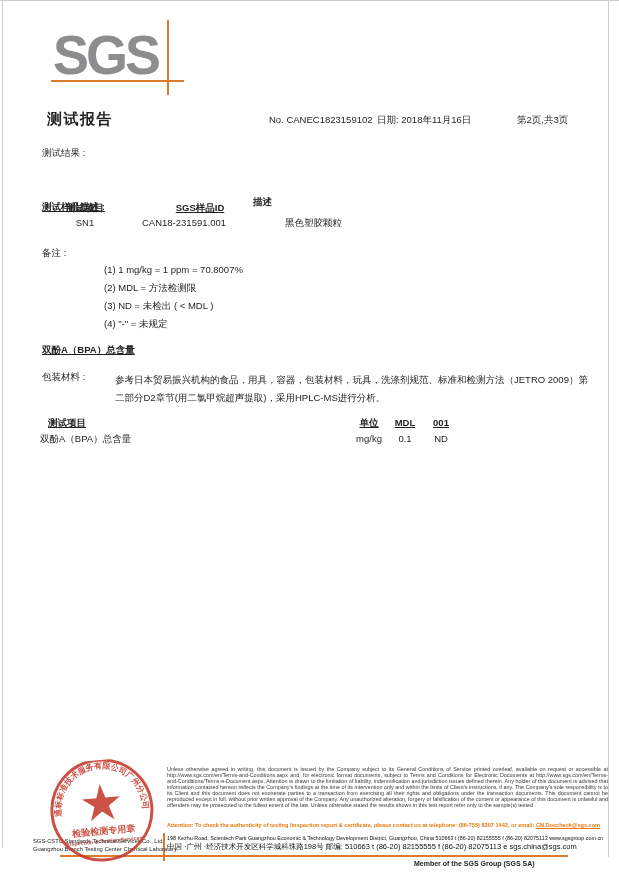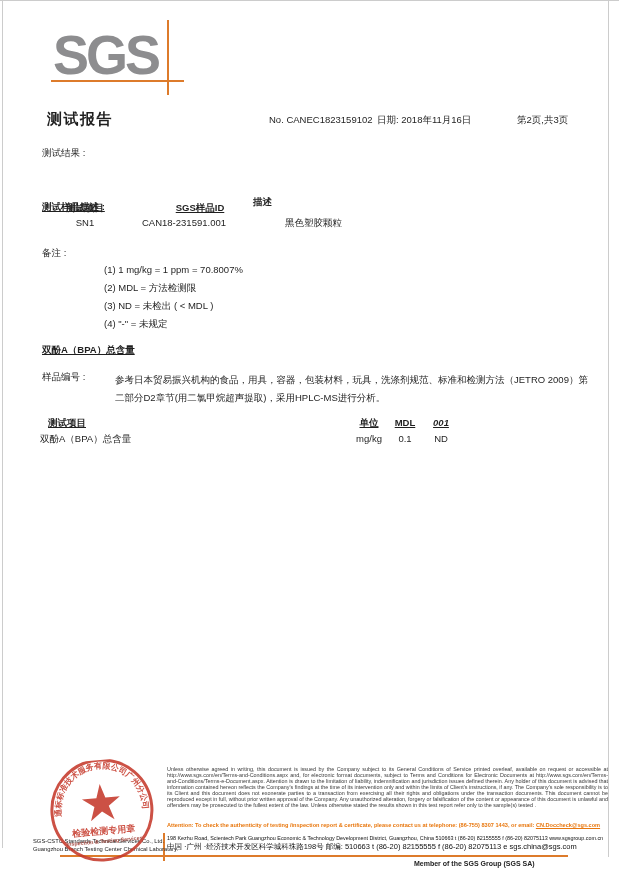--- a/index.html
+++ b/index.html
@@ -5,21 +5,21 @@
   html,body { margin:0; padding:0; background:#ffffff; }
   .page {
     position:relative; width:619px; height:875px; background:#fff;
     font-family:"Liberation Sans","DejaVu Sans",sans-serif; color:#1f1f1f;
     overflow:hidden;
   }
   .abs { position:absolute; }
   .t9  { font-size:9.5px; line-height:12px; }
   .b   { font-weight:bold; }
   .u   { text-decoration:underline; }
-  .i   { font-style:italic; }
+  .i   { }
   .ctr { text-align:center; }
 
   .logo-sgs {
     font-size:54px; font-weight:bold; color:#8d8d8f; line-height:1;
     letter-spacing:-3px; transform:scaleY(1.04); transform-origin:top left;
   }
   .oline { background:#dd7b2b; }
   .gline { background:#cccccc; }
 
   .title { font-size:15px; font-weight:bold; letter-spacing:1.5px; }
@@ -63,21 +63,21 @@
   <div class="abs t9 ctr" style="left:132px;top:217px;width:104px;">CAN18-231591.001</div>
   <div class="abs t9" style="left:253px;top:217px;margin-left:32px;">黑色塑胶颗粒</div>
 
   <div class="abs t9" style="left:42px;top:247px;">备注 :</div>
   <div class="abs t9" style="left:104px;top:264px;">(1) 1 mg/kg = 1 ppm = 70.8007%</div>
   <div class="abs t9" style="left:104px;top:282px;">(2) MDL = 方法检测限</div>
   <div class="abs t9" style="left:104px;top:300px;">(3) ND = 未检出 ( &lt; MDL )</div>
   <div class="abs t9" style="left:104px;top:318px;">(4) "-" = 未规定</div>
 
   <div class="abs t9 b u" style="left:42px;top:344px;">双酚A（BPA）总含量</div>
-  <div class="abs t9" style="left:42px;top:371px;">样品编号 :</div>
+  <div class="abs t9" style="left:42px;top:371px;">包装材料 :</div>
   <div class="abs t9" style="left:104px;top:371px;width:478px;line-height:17.5px;margin-left:11px;">参考日本贸易振兴机构的食品，用具，容器，包装材料，玩具，洗涤剂规范、标准和检测方法（JETRO 2009）第二部分D2章节(用二氯甲烷超声提取)，采用HPLC-MS进行分析。</div>
 
   <div class="abs t9 b u" style="left:48px;top:417px;">测试项目</div>
   <div class="abs t9 b u ctr" style="left:350px;top:417px;width:38px;">单位</div>
   <div class="abs t9 b u ctr" style="left:390px;top:417px;width:30px;">MDL</div>
   <div class="abs t9 b u i ctr" style="left:426px;top:417px;width:30px;">001</div>
   <div class="abs t9" style="left:40px;top:433px;">双酚A（BPA）总含量</div>
   <div class="abs t9 ctr" style="left:350px;top:433px;width:38px;">mg/kg</div>
   <div class="abs t9 ctr" style="left:390px;top:433px;width:30px;">0.1</div>
   <div class="abs t9 ctr" style="left:426px;top:433px;width:30px;">ND</div>

